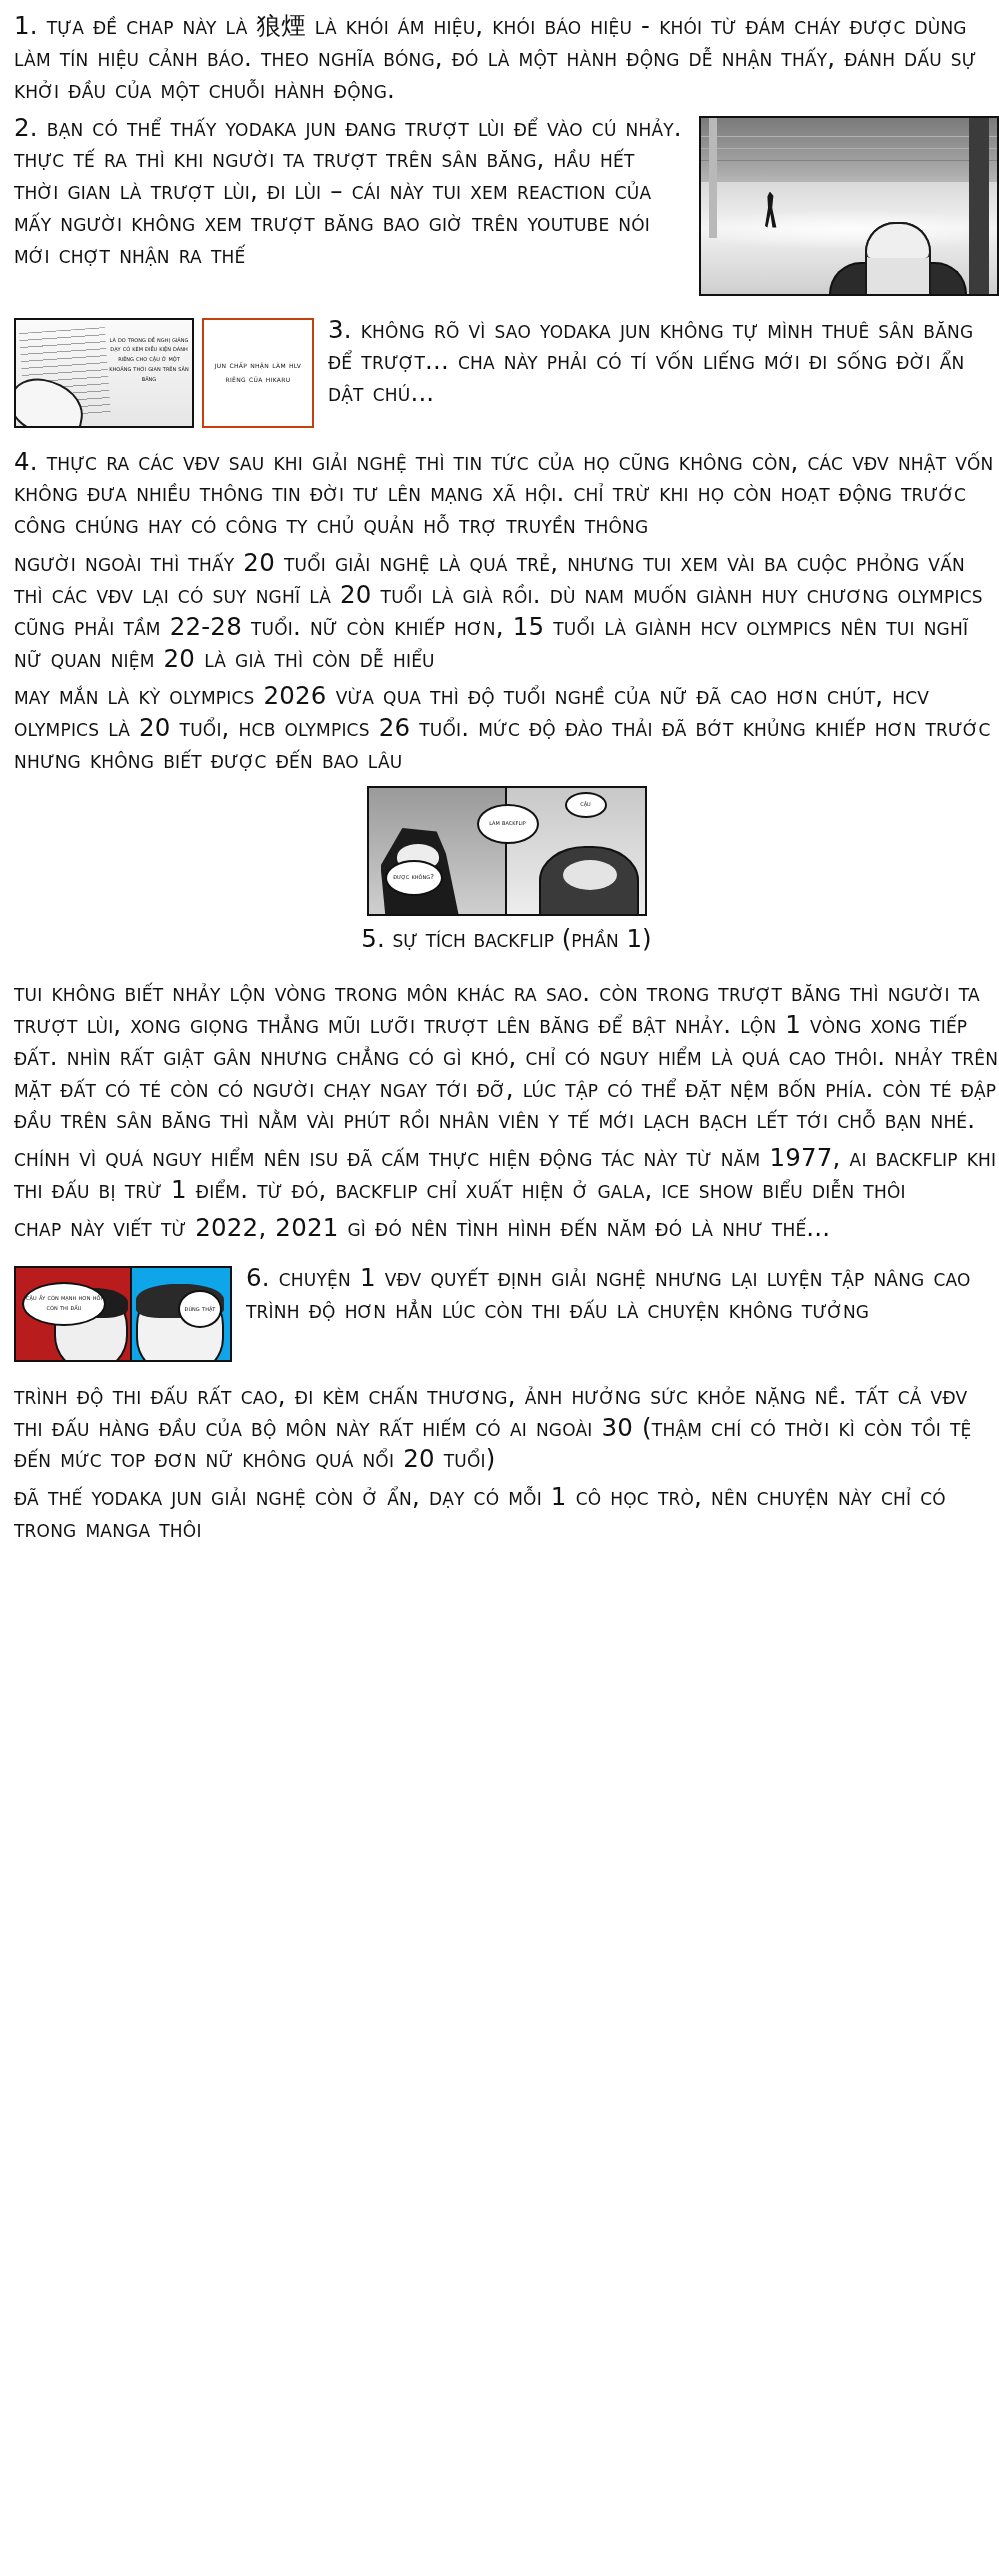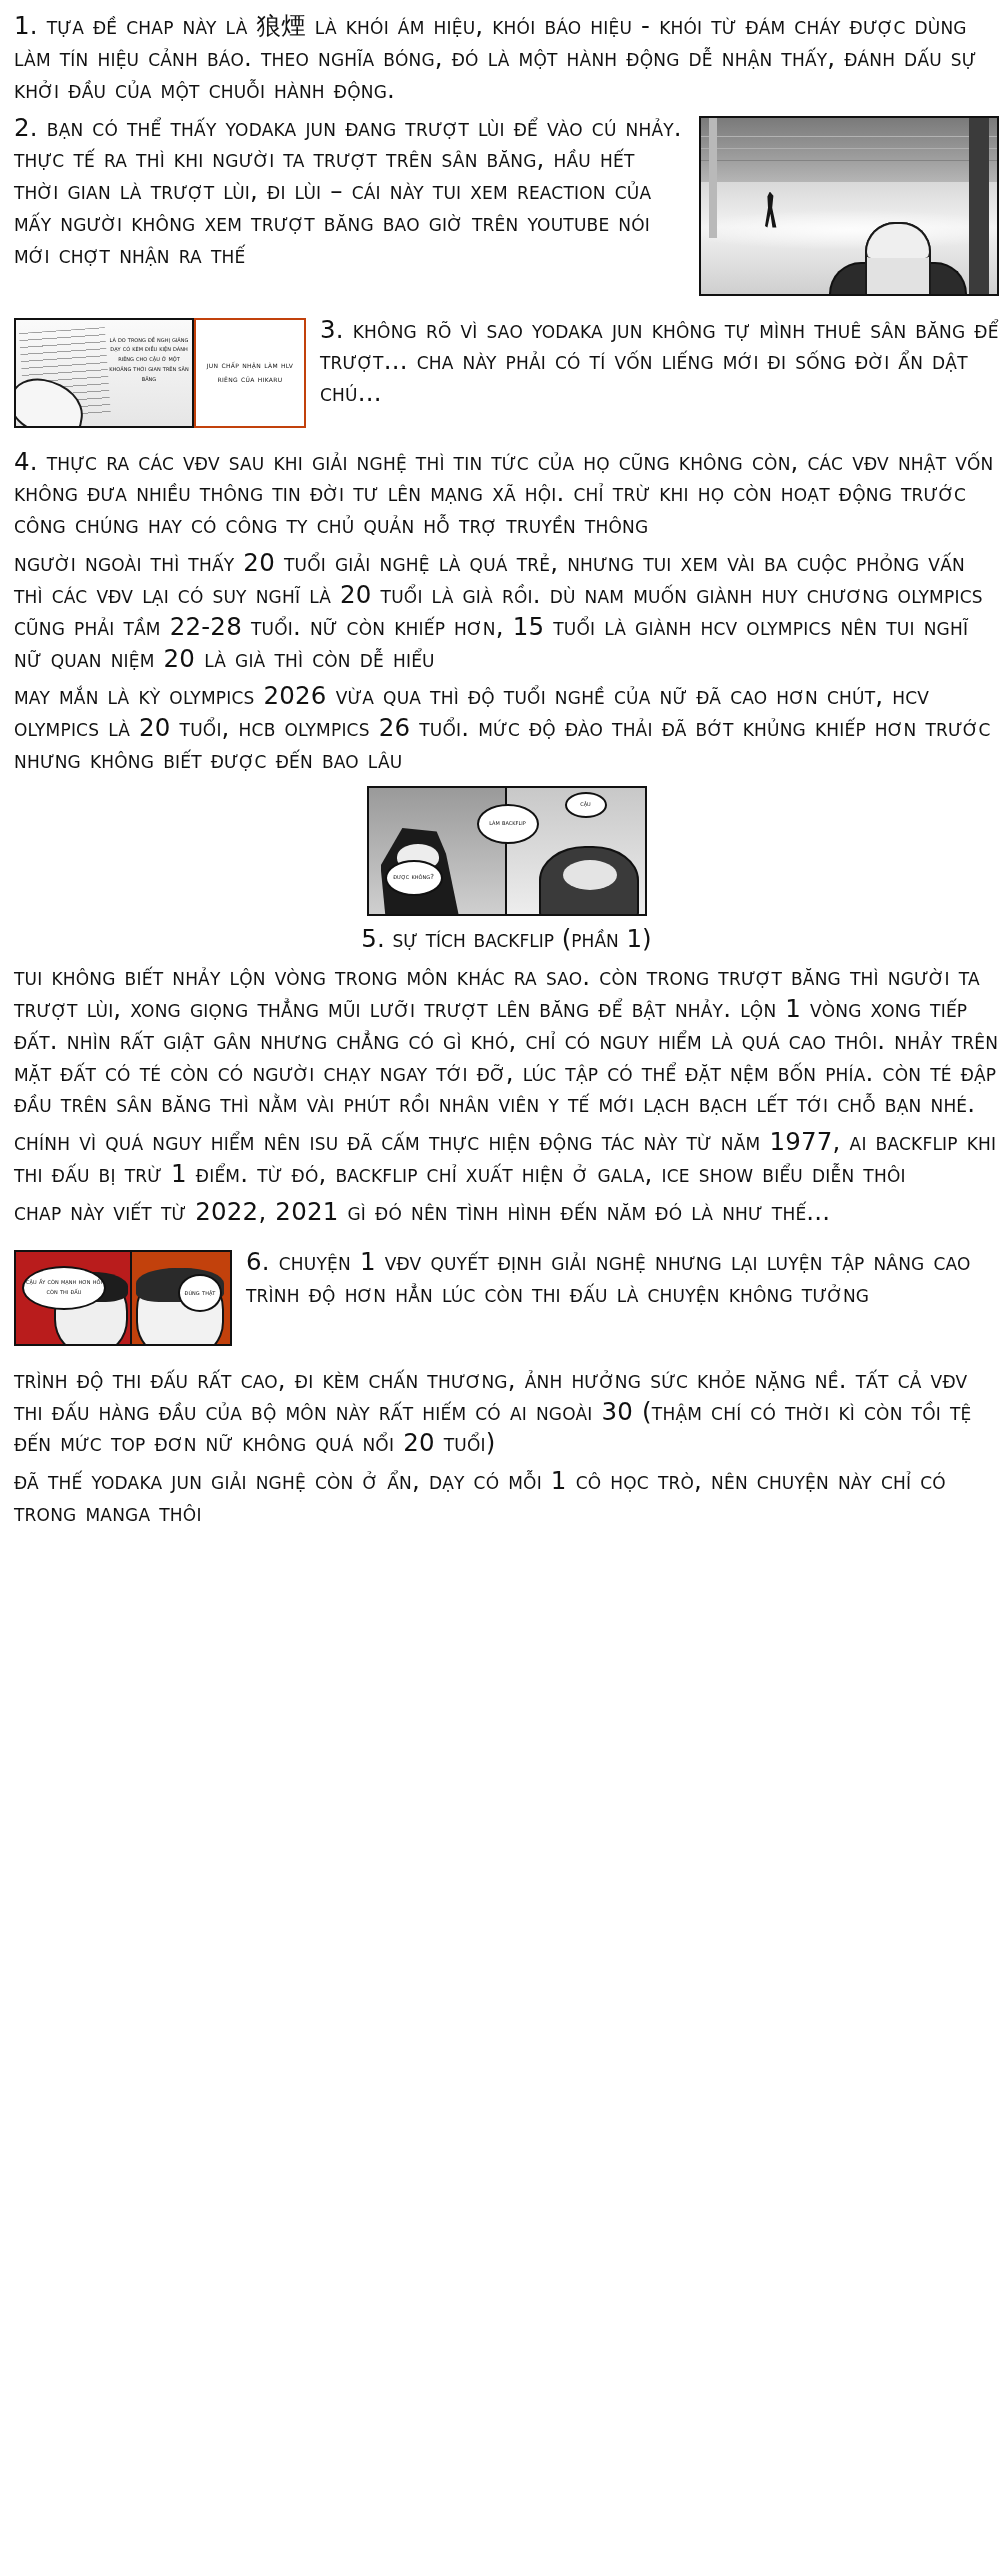--- a/index.html
+++ b/index.html
@@ -48,21 +48,21 @@
   }
   .center-img {
     display: block;
     margin: 10px auto 8px auto;
   }
   .caption {
     font-size: 24.5px;
     font-variant: small-caps;
     text-transform: lowercase;
     text-align: center;
-    margin: 2px 0 8px 0;
+    margin: 2px 0 24px 0;
   }
 
   
   .panel {
     position: relative;
     border: 2px solid #111;
     background: #efefef;
     overflow: hidden;
     box-sizing: border-box;
   }
@@ -152,21 +152,21 @@
     font-size: 9px; line-height: 1.45;
     font-variant: small-caps; text-transform: lowercase;
     letter-spacing: 0.3px;
     padding: 2px;
   }
   #panel-note .ntext {
     position: absolute; left: 92px; top: 16px; width: 82px;
     font-size: 6.5px; line-height: 1.5; text-align: center;
     font-variant: small-caps; text-transform: lowercase;
   }
-  .pair-row { display: flex; gap: 0; }
+  .pair-row { display: flex; gap: 8px; }
 
   
   #panel-flip { width: 280px; height: 130px; display: flex; }
   #panel-flip .half {
     position: relative; height: 100%; box-sizing: border-box;
     background: #d8d8d8;
   }
   #panel-flip .half.left { width: 50%; border-right: 2px solid #111;
     background: linear-gradient(180deg,#9a9a9a,#cfcfcf); }
   #panel-flip .half.right { width: 50%;
@@ -202,21 +202,21 @@
   #bub-cau { left: 196px; top: 4px; width: 42px; height: 26px; }
   #bub-duoc { left: 16px; top: 72px; width: 58px; height: 36px; }
 
   
   #panel-faces { width: 218px; height: 96px; display: flex; }
   #panel-faces .cell {
     position: relative; height: 100%; box-sizing: border-box;
     background: #b91c1c;
   }
   #panel-faces .cell.a { width: 54%; border-right: 2px solid #111; }
-  #panel-faces .cell.b { width: 46%; background: #c2410c; }
+  #panel-faces .cell.b { width: 46%; background: #0ea5e9; }
   #panel-faces .faceA {
     position: absolute; right: 2px; bottom: -10px; width: 70px; height: 78px;
     background: #efefef; border: 2px solid #141414; border-radius: 48% 48% 42% 42%;
   }
   #panel-faces .faceA .fringe {
     position: absolute; left: -2px; right: -2px; top: -2px; height: 30px;
     background: #1d1d1d; border-radius: 48% 48% 30% 30%;
   }
   #panel-faces .faceB {
     position: absolute; left: 4px; bottom: -14px; width: 84px; height: 86px;

